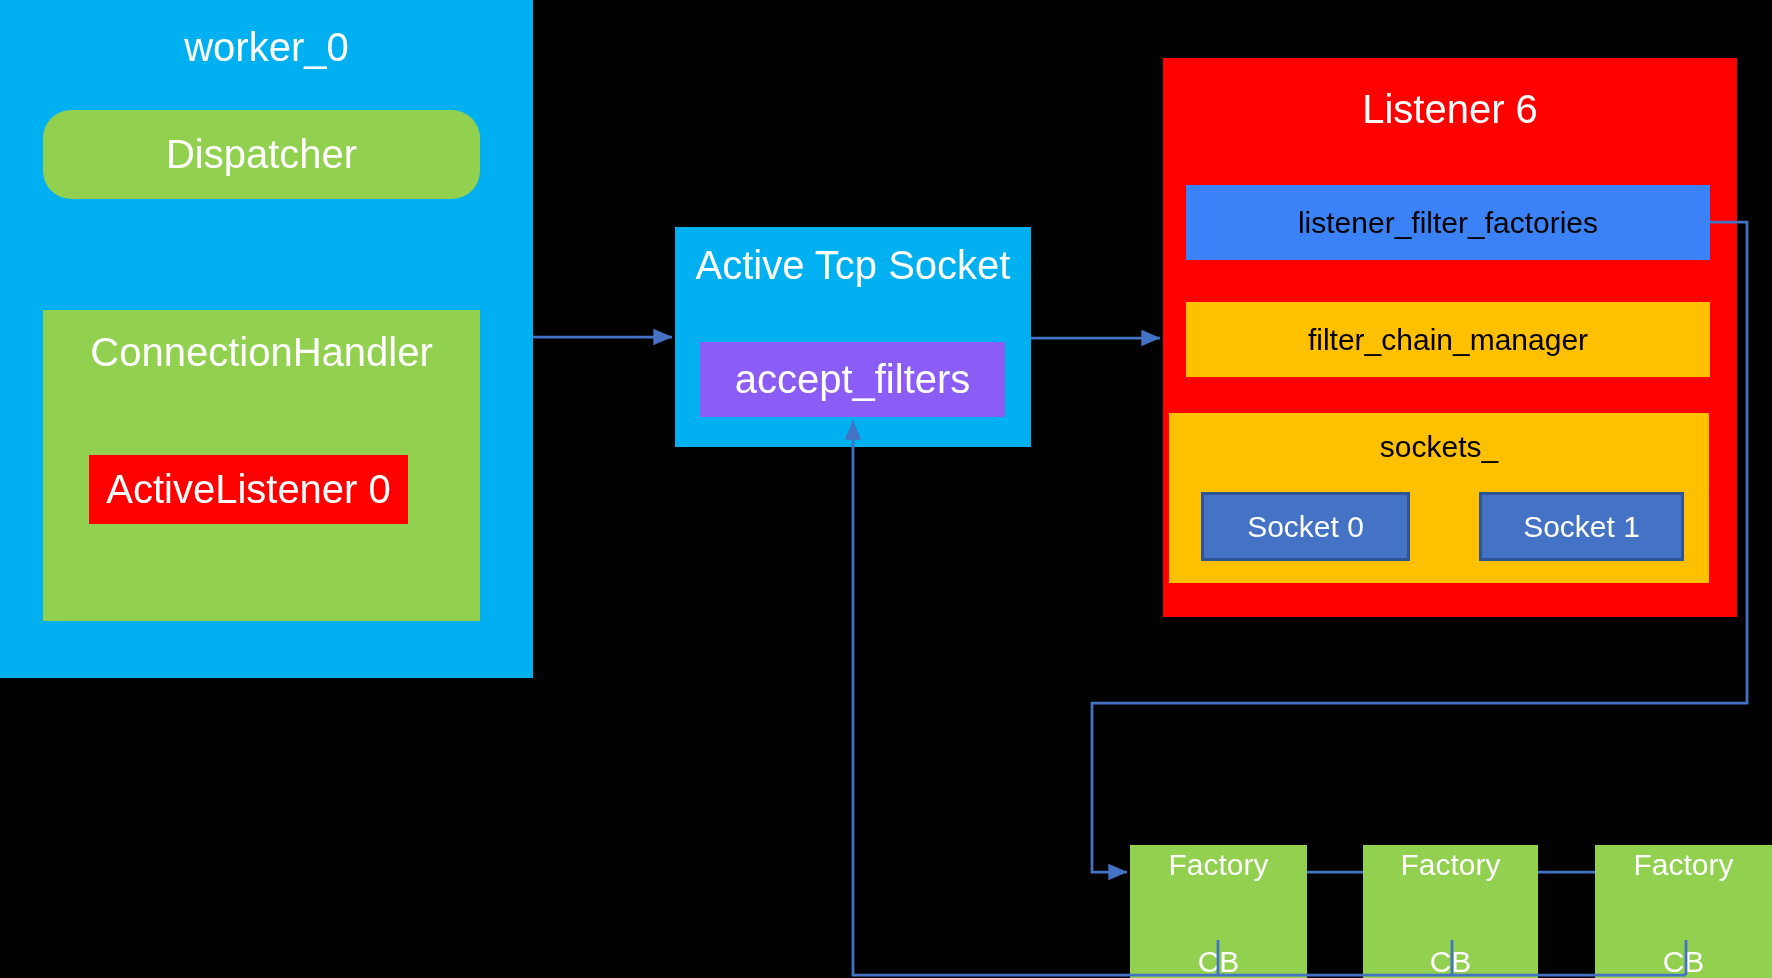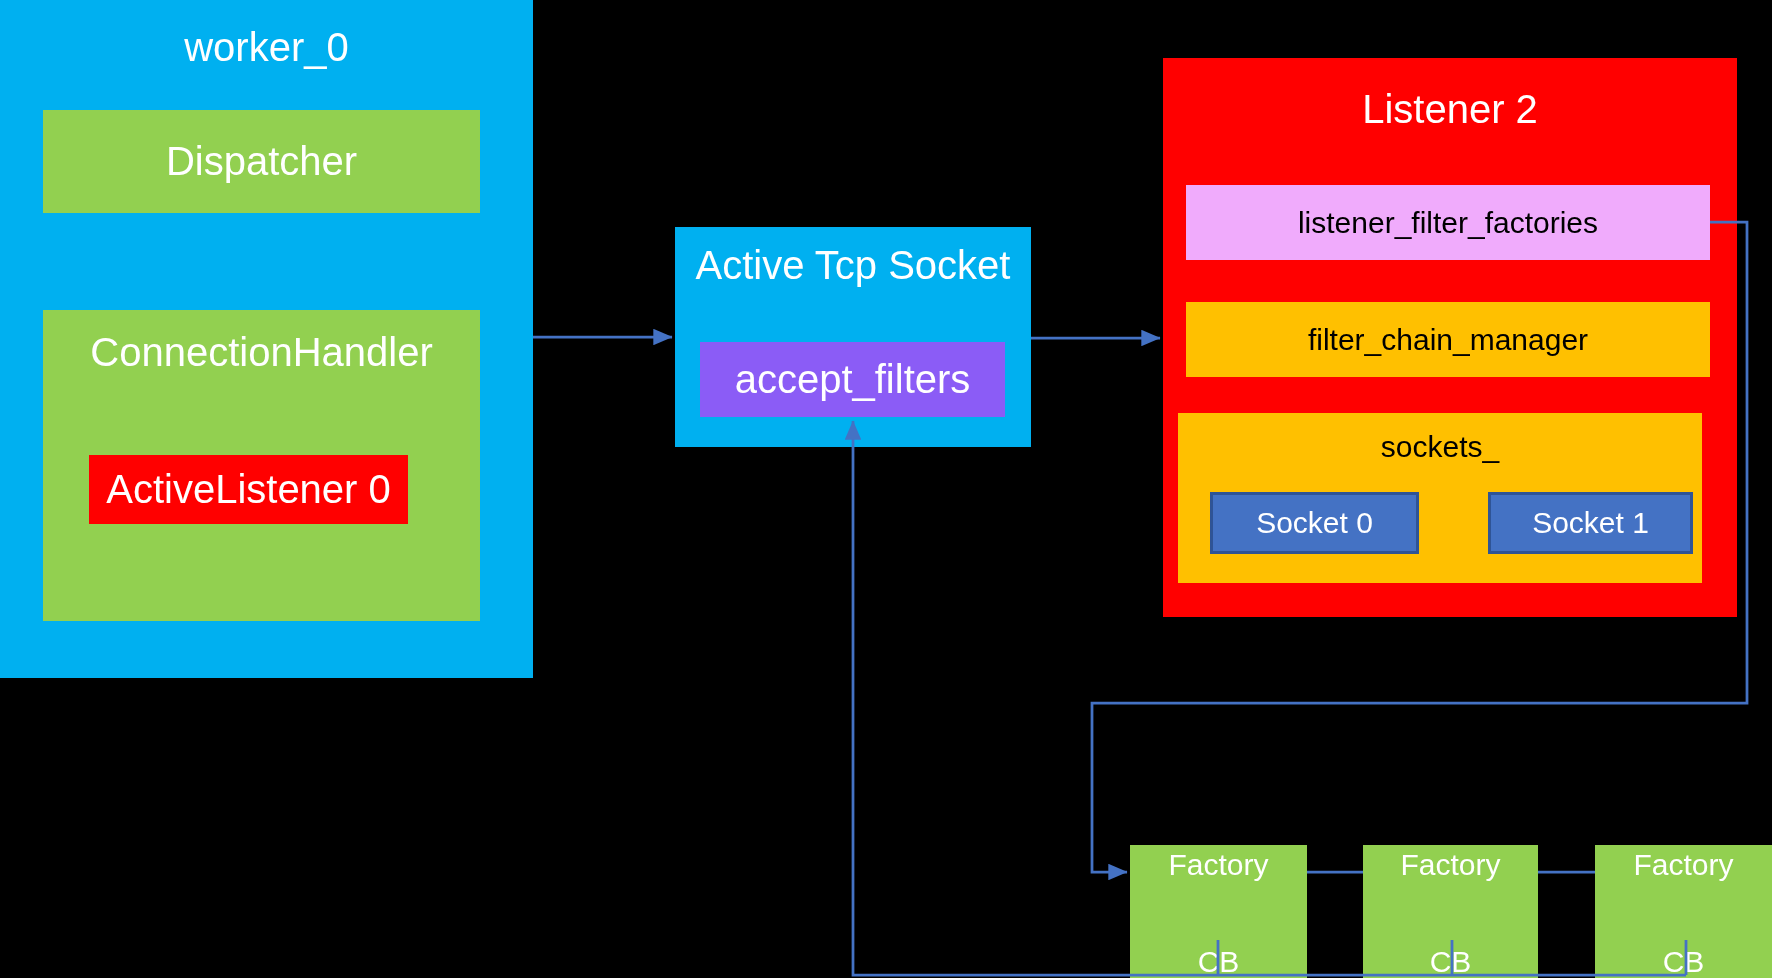--- a/index.html
+++ b/index.html
@@ -16,39 +16,39 @@
   .col { flex-direction: column; }
   .label { position: absolute; left: 0; width: 100%; text-align: center; }
   .t32 { font-size: 40px; }
   .t30 { font-size: 30px; }
   .white { color: #FFFFFF; }
   .black { color: #000000; }
 
   
   #worker-box { left: 0; top: 0; width: 533px; height: 678px; background: #00B0F0; }
   #worker-title { top: 24px; height: 46px; line-height: 46px; }
-  #dispatcher-box { left: 43px; top: 110px; width: 437px; height: 103px; background: #92D050; }
+  #dispatcher-box { left: 43px; top: 110px; width: 437px; height: 89px; background: #92D050; border-radius: 28px; }
   #connection-handler-box { left: 43px; top: 310px; width: 437px; height: 311px; background: #92D050; }
   #connection-handler-title { top: 20px; height: 44px; line-height: 44px; }
   #active-listener-box { left: 46px; top: 145px; width: 319px; height: 69px; background: #FF0000; }
 
   
   #ats-box { left: 675px; top: 227px; width: 356px; height: 220px; background: #00B0F0; }
   #ats-title { top: 16px; height: 44px; line-height: 44px; }
   #accept-filters-box { left: 25px; top: 115px; width: 305px; height: 75px; background: #8b5cf6; }
 
   
   #listener-box { left: 1163px; top: 58px; width: 574px; height: 559px; background: #FF0000; }
   #listener-title { top: 28px; height: 46px; line-height: 46px; }
-  #lff-box { left: 23px; top: 127px; width: 524px; height: 75px; background: #f0abfc; }
+  #lff-box { left: 23px; top: 127px; width: 524px; height: 75px; background: #3b82f6; }
   #fcm-box { left: 23px; top: 244px; width: 524px; height: 75px; background: #FFC000; }
-  #sockets-box { left: 15px; top: 355px; width: 524px; height: 170px; background: #FFC000; }
+  #sockets-box { left: 6px; top: 355px; width: 524px; height: 170px; background: #FFC000; padding-left: 16px; }
   #sockets-title { top: 14px; height: 40px; line-height: 40px; }
   .socket-box {
-    top: 79px; height: 62px; background: #4472C4;
+    top: 79px; height: 69px; background: #4472C4;
     border: 3px solid #2F5496; box-sizing: border-box;
   }
   #socket-0-box { left: 32px; width: 209px; }
   #socket-1-box { left: 282px; width: 205px; margin-left: 28px; }
 
   
   .factory-box { top: 845px; width: 177px; height: 137px; background: #92D050; line-height: 40px; justify-content: space-between; }
   #factory-cb-0 { left: 1130px; }
   #factory-cb-1 { left: 1363px; width: 175px; }
   #factory-cb-2 { left: 1595px; }
@@ -76,21 +76,21 @@
   </div>
 
   <div id="ats-box" class="abs">
     <div id="ats-title" class="label t32 white">Active Tcp Socket</div>
     <div id="accept-filters-box" class="abs center t32 white">
       <span>accept_filters</span>
     </div>
   </div>
 
   <div id="listener-box" class="abs">
-    <div id="listener-title" class="label t32 white">Listener 2</div>
+    <div id="listener-title" class="label t32 white">Listener 6</div>
     <div id="lff-box" class="abs center t30 black">
       <span>listener_filter_factories</span>
     </div>
     <div id="fcm-box" class="abs center t30 black">
       <span>filter_chain_manager</span>
     </div>
     <div id="sockets-box" class="abs">
       <div id="sockets-title" class="label t30 black">sockets_</div>
       <div id="socket-0-box" class="abs center t30 white socket-box">
         <span>Socket 0</span>

